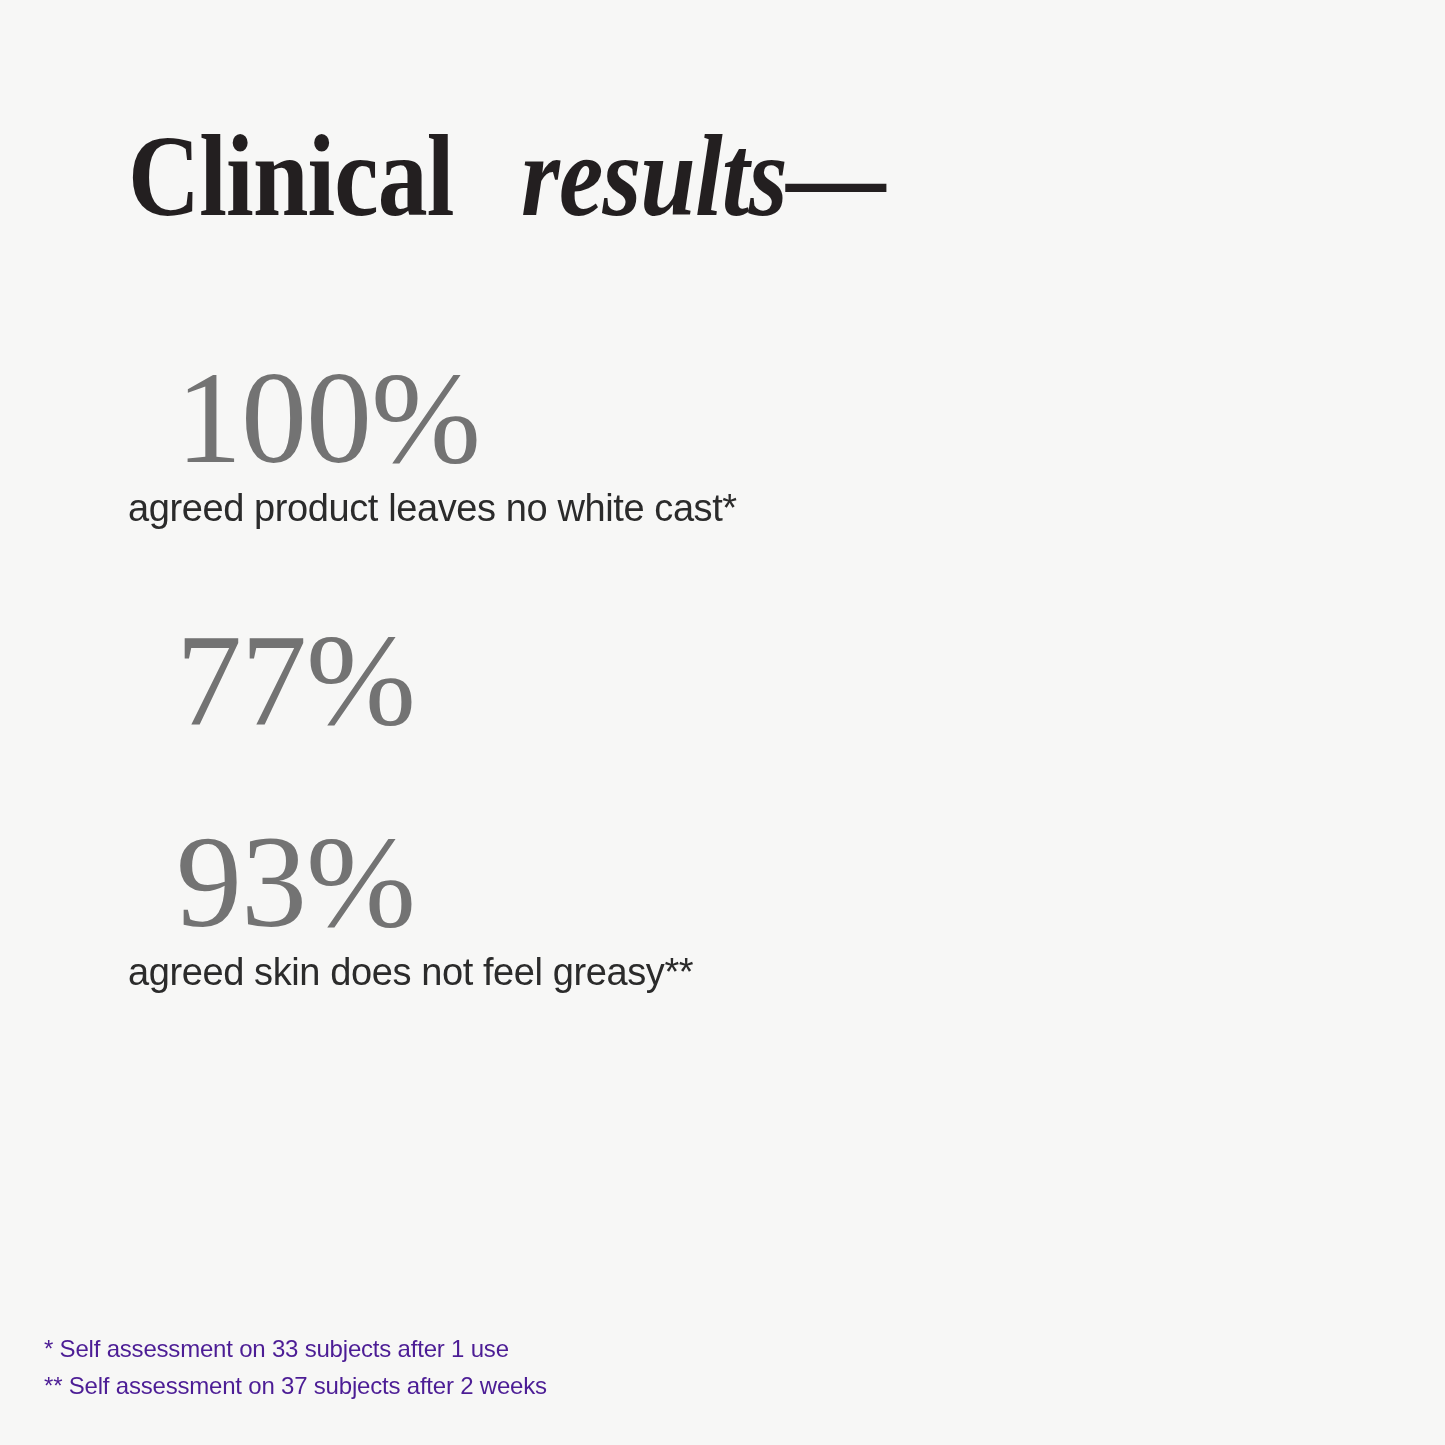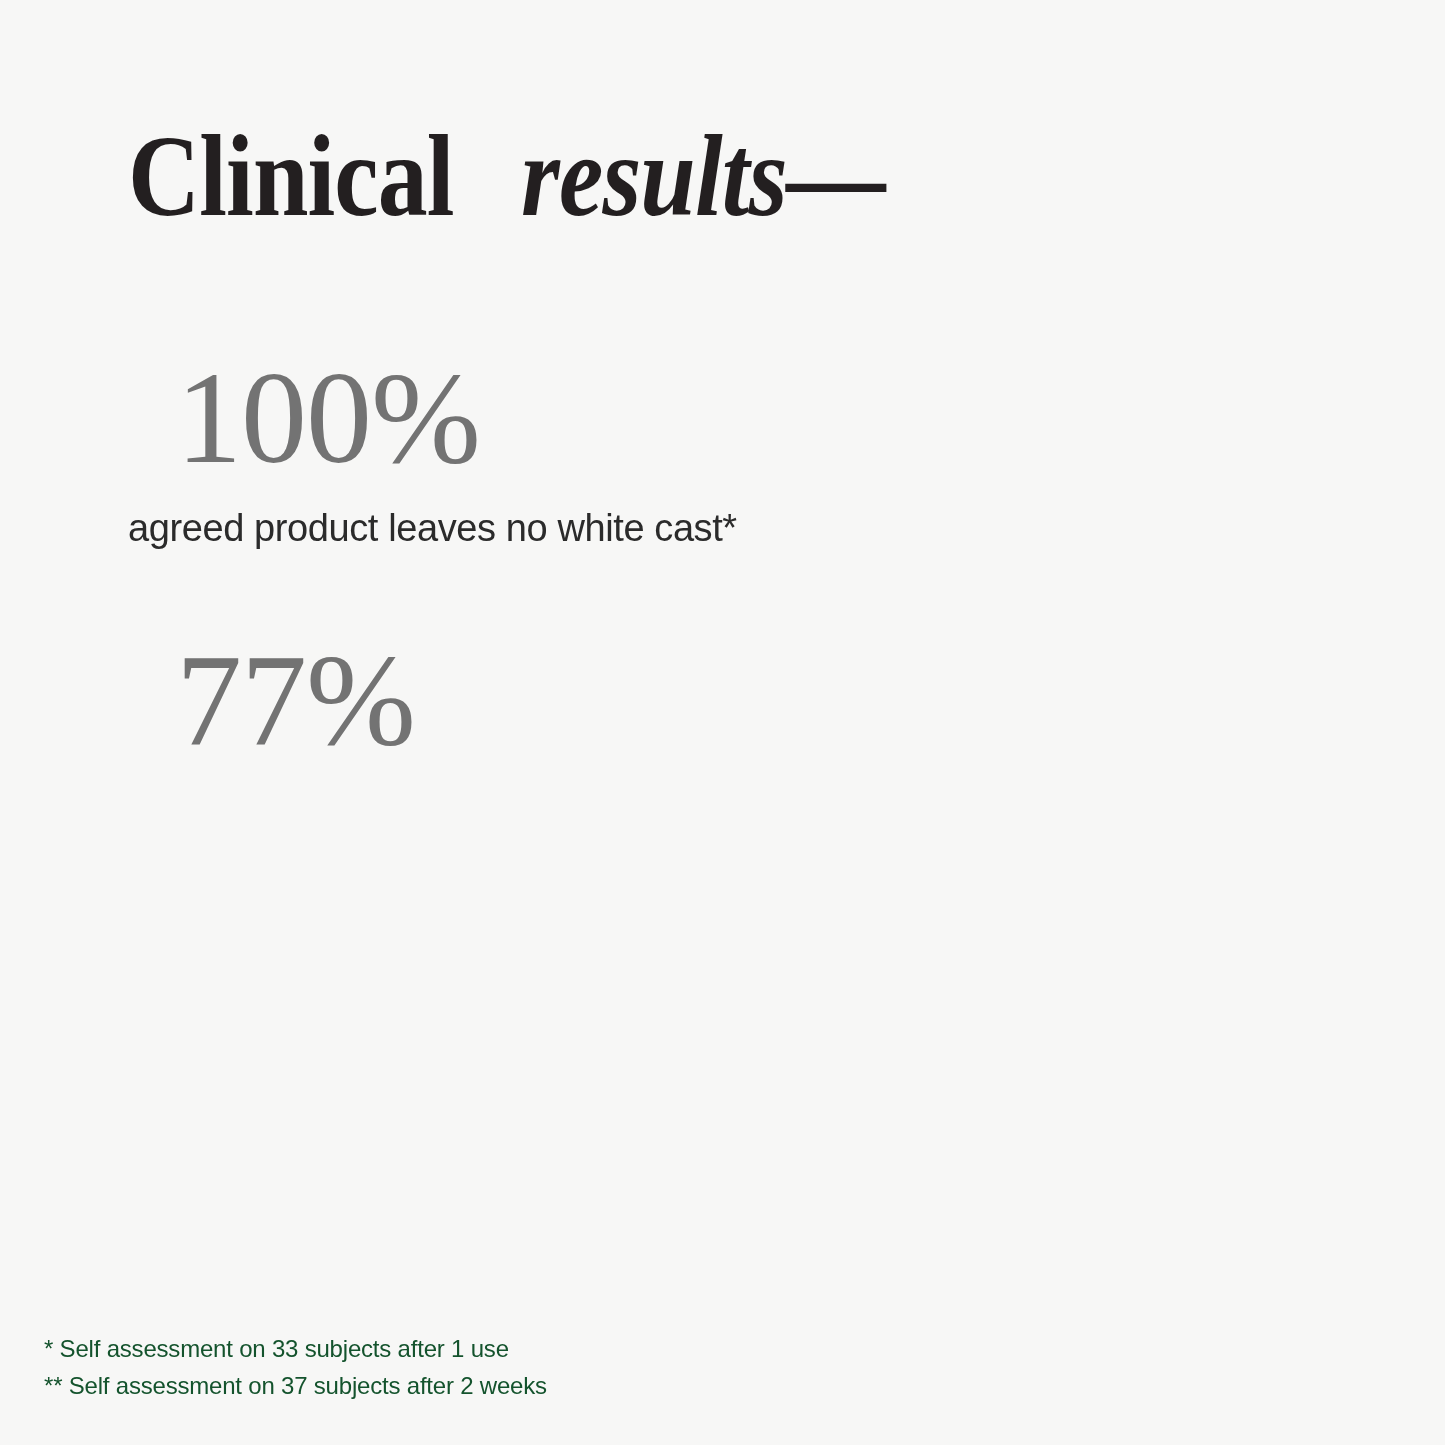--- a/index.html
+++ b/index.html
@@ -70,39 +70,39 @@
     font-weight: 400;
     font-size: 132px;
     line-height: 1.0;
     letter-spacing: -1px;
     display: block;
     height: 118px;
     margin-left: 48px;
   }
   .stat-caption {
     display: block;
-    margin-top: 38px;
+    margin-top: 18px;
     color: #2b2b2b;
     font-family: "Liberation Sans", sans-serif;
     font-weight: 400;
     font-size: 38px;
     line-height: 1.1;
     letter-spacing: -0.4px;
   }
 
   
   .footnotes {
     position: absolute;
     left: 44px;
     top: 1330px;
     width: 900px;
   }
   .footnote {
     display: block;
-    color: #14532d;
+    color: #4c1d95;
     font-family: "Liberation Sans", sans-serif;
     font-size: 24px;
     line-height: 1.55;
     letter-spacing: -0.2px;
     white-space: nowrap;
   }
 </style>
 </head>
 <body>
 
@@ -116,20 +116,24 @@
 
     <div class="stat-block">
       <span class="stat-figure">100%</span>
       <span class="stat-caption">agreed product leaves no white cast*</span>
     </div>
 
     <div class="stat-block">
       <span class="stat-figure">77%</span>
     </div>
 
+    <div class="stat-block">
+      <span class="stat-figure">93%</span>
+      <span class="stat-caption">agreed skin does not feel greasy**</span>
+    </div>
 
   </div>
 
   <div class="footnotes">
     <span class="footnote">* Self assessment on 33 subjects after 1 use</span>
     <span class="footnote">** Self assessment on 37 subjects after 2 weeks</span>
   </div>
 
 </div>
 

